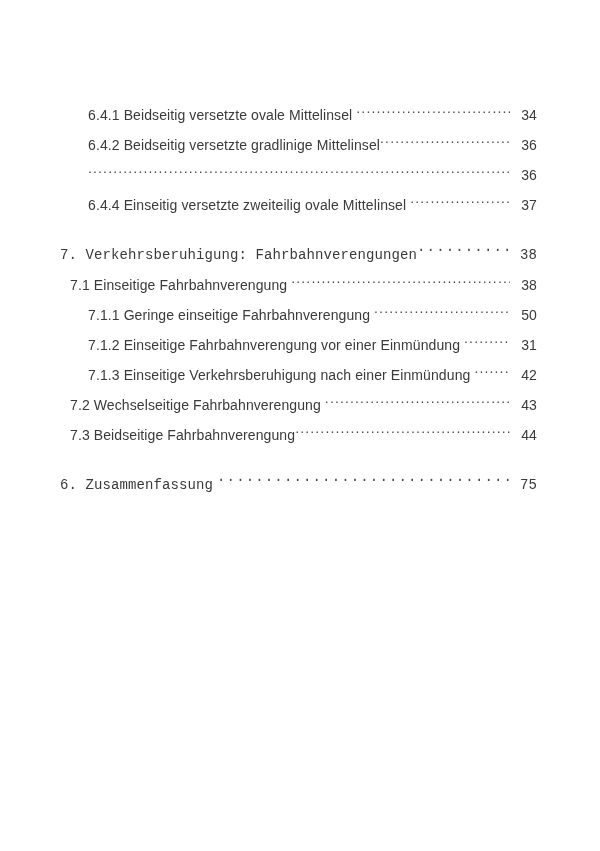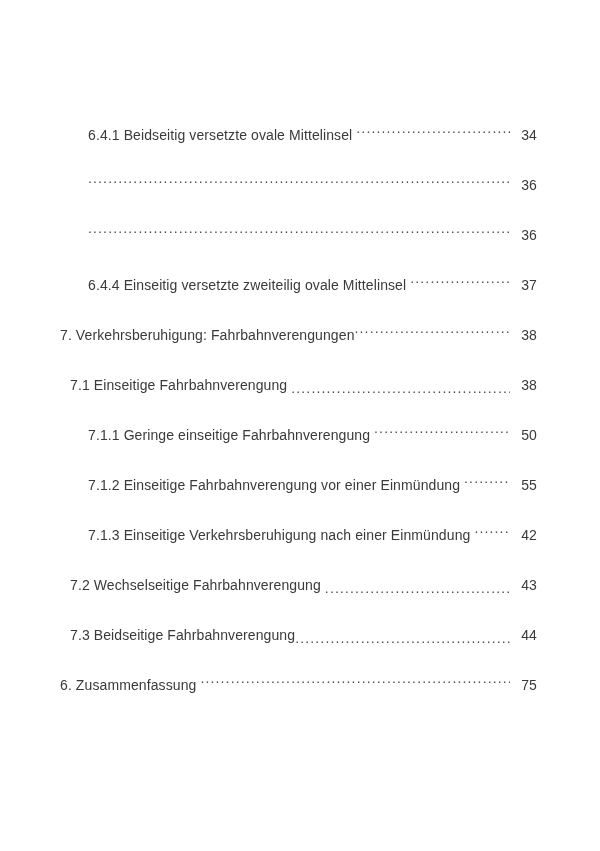--- a/index.html
+++ b/index.html
@@ -25,27 +25,26 @@
   }
   .toc-entry {
     display: flex;
     align-items: baseline;
     height: 30px;
     font-size: 14px;
     line-height: 30px;
     letter-spacing: 0.1px;
     white-space: nowrap;
     padding-right: 63px;
-    margin-top: 20px;
   }
   .toc-entry.level-1 { padding-left: 60px; }
-  .toc-entry.level-2 { padding-left: 70px; align-items: flex-end; }
+  .toc-entry.level-2 { padding-left: 70px; }
   .toc-entry.level-3 { padding-left: 88px; }
 
-  .toc-entry.gap-before { margin-top: 20px; }
+  .toc-entry.gap-before { margin-top: 20px; font-family: Liberation Mono, monospace; }
 
   .entry-title {
     flex: 0 1 auto;
     overflow: hidden;
     text-overflow: clip;
   }
   .leader {
     flex: 1 1 auto;
     min-width: 4px;
     overflow: hidden;
@@ -75,20 +74,21 @@
 <body>
 
 <div class="page">
   <div class="toc" id="toc-list">
       <div class="toc-entry level-3">
         <span class="entry-title">6.4.1 Beidseitig versetzte ovale Mittelinsel</span>
         <span class="leader pad-left"></span>
         <span class="entry-page">34</span>
       </div>
       <div class="toc-entry level-3">
+        <span class="entry-title">6.4.2 Beidseitig versetzte gradlinige Mittelinsel</span>
         <span class="leader"></span>
         <span class="entry-page">36</span>
       </div>
       <div class="toc-entry level-3">
         <span class="leader"></span>
         <span class="entry-page">36</span>
       </div>
       <div class="toc-entry level-3">
         <span class="entry-title">6.4.4 Einseitig versetzte zweiteilig ovale Mittelinsel</span>
         <span class="leader pad-left"></span>
@@ -105,21 +105,21 @@
         <span class="entry-page">38</span>
       </div>
       <div class="toc-entry level-3">
         <span class="entry-title">7.1.1 Geringe einseitige Fahrbahnverengung</span>
         <span class="leader pad-left"></span>
         <span class="entry-page">50</span>
       </div>
       <div class="toc-entry level-3">
         <span class="entry-title">7.1.2 Einseitige Fahrbahnverengung vor einer Einmündung</span>
         <span class="leader pad-left"></span>
-        <span class="entry-page">55</span>
+        <span class="entry-page">31</span>
       </div>
       <div class="toc-entry level-3">
         <span class="entry-title">7.1.3 Einseitige Verkehrsberuhigung nach einer Einmündung</span>
         <span class="leader pad-left"></span>
         <span class="entry-page">42</span>
       </div>
       <div class="toc-entry level-2">
         <span class="entry-title">7.2 Wechselseitige Fahrbahnverengung</span>
         <span class="leader pad-left"></span>
         <span class="entry-page">43</span>

